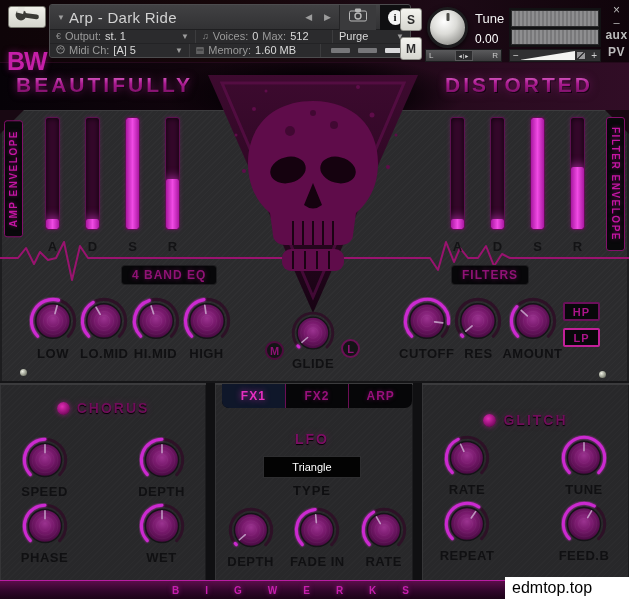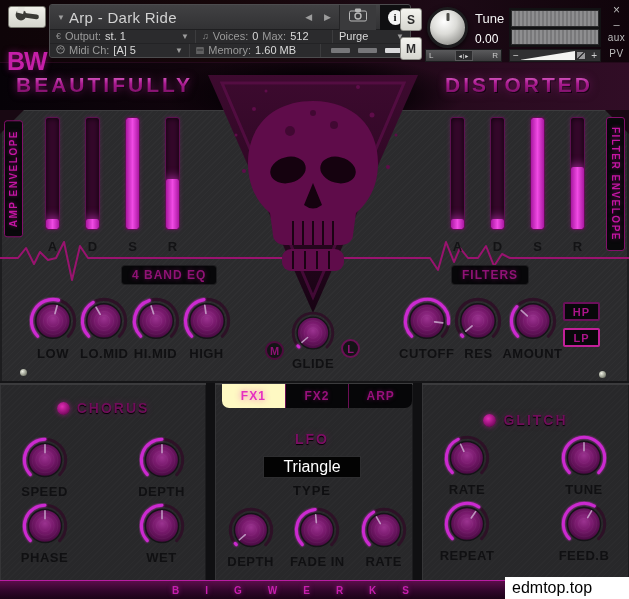--- a/index.html
+++ b/index.html
@@ -67,21 +67,21 @@
   .vol-plus{position:absolute;right:3px;top:0;font-size:10px;color:#d0d0d0;line-height:11px;z-index:2;}
   .vol-wedge{position:absolute;left:11px;right:25px;top:1px;bottom:1px;background:#f4f4f2;
        clip-path:polygon(0 96%,100% 0,100% 100%,0 100%);}
   .vol-handle{position:absolute;right:14px;top:1px;bottom:1px;width:10px;background:#99999b;border:1px solid #2e2e30;}
   .vol-handle::after{content:'';position:absolute;inset:0;
        background:linear-gradient(135deg,transparent 44%,#3a3a3c 44% 58%,transparent 58%);}
   .win{position:absolute;left:604px;top:2px;width:25px;height:60px;display:flex;flex-direction:column;
        align-items:center;justify-content:space-between;padding:3px 0;color:#bcbcbc;}
   .w-close{font-size:12px;line-height:10px;}
   .w-min{font-size:11px;line-height:8px;}
-  .w-aux,.w-pv{font-size:10px;font-weight:normal;letter-spacing:.5px;}
+  .w-aux,.w-pv{font-size:12px;font-weight:bold;letter-spacing:.5px;}
 
   
   .banner{position:absolute;left:0;top:63px;width:629px;height:47px;z-index:1;
        background:radial-gradient(ellipse 200px 55px at 50% 70%,#040004 35%,rgba(4,0,4,0) 75%),
                   linear-gradient(90deg,#060207 0%,#10040c 30%,#1d0815 55%,#2a0b20 80%,#310d26 100%);}
   .banner-word{font-size:21px;font-weight:bold;letter-spacing:3px;
        background:linear-gradient(180deg,#ea79d8 0%,#aa1a90 45%,#6a0f58 100%);
        -webkit-background-clip:text;background-clip:text;color:transparent;
        filter:drop-shadow(0 0 4px rgba(205,40,175,.55)) drop-shadow(1px 1px 0 #000);}
   .banner-left{position:absolute;left:16px;top:10px;}
@@ -146,36 +146,36 @@
   .panel{position:absolute;top:383px;height:197px;background:#28282a;z-index:1;
        background-image:repeating-linear-gradient(135deg,rgba(255,255,255,.015) 0 1px,transparent 1px 4px);
        box-shadow:inset 0 2px 0 #3b3b3d,inset 1px 0 0 #353537,inset -1px 0 0 #1c1c1e;}
   .p-left{left:0;width:206px;} .p-mid{left:215px;width:198px;} .p-right{left:422px;width:207px;}
   .tabs{position:absolute;left:222px;top:384px;width:190px;height:24px;background:#060608;
        border-radius:0 0 7px 7px;display:flex;z-index:5;overflow:hidden;}
   .tab{flex:1;display:flex;align-items:center;justify-content:center;color:#98107c;font-weight:bold;
        font-size:12px;letter-spacing:1px;border-left:1px solid #6b0e55;
        text-shadow:0 0 4px rgba(150,16,124,.5);}
   .tab:first-child{border-left:none;}
-  .tab.active{color:#e62fc0;background:#fef9c3;text-shadow:0 0 6px rgba(230,47,192,.7);}
+  .tab.active{color:#e62fc0;background:#0f172a;text-shadow:0 0 6px rgba(230,47,192,.7);}
   .fx-title{position:absolute;display:flex;align-items:center;justify-content:center;gap:7px;z-index:4;
        font-size:14px;font-weight:bold;letter-spacing:2px;color:#700d5a;
        text-shadow:0 1px 1px #000,0 0 7px rgba(150,16,120,.45);}
   .chorus-title{left:0;top:400px;width:206px;}
   .glitch-title{left:422px;top:412px;width:207px;}
   .led{width:13px;height:13px;border-radius:50%;
        background:radial-gradient(circle at 40% 35%,#e12cb4,#8a0e6e 60%,#3c0530);box-shadow:0 0 5px rgba(200,25,160,.6);}
   .chorus-knobs{position:absolute;left:0;top:437px;width:206px;display:grid;z-index:4;
        grid-template-columns:repeat(2,46px);column-gap:71px;row-gap:4px;justify-content:center;}
   .glitch-knobs{position:absolute;left:422px;top:435px;width:207px;display:grid;z-index:4;
        grid-template-columns:repeat(2,46px);column-gap:71px;row-gap:4px;justify-content:center;}
   .lfo-title{position:absolute;left:263px;top:431px;width:98px;text-align:center;font-size:14px;font-weight:bold;
        letter-spacing:2px;color:#7c0e64;text-shadow:0 1px 1px #000,0 0 7px rgba(150,16,120,.45);z-index:4;}
   .type-box{position:absolute;left:263px;top:456px;width:98px;height:22px;background:#030303;
-       border:1px solid #2e2e30;color:#fff;font-size:16px;display:flex;align-items:center;justify-content:center;z-index:4;}
+       border:1px solid #2e2e30;color:#fff;font-size:11px;display:flex;align-items:center;justify-content:center;z-index:4;}
   .type-label{position:absolute;left:263px;top:483px;width:98px;text-align:center;font-size:13px;
        font-weight:bold;letter-spacing:1px;color:#0e0e10;z-index:4;}
   .lfo-knobs{position:absolute;left:222px;top:507px;width:190px;display:flex;gap:16px;justify-content:center;z-index:4;}
 
   
   .footer{position:absolute;left:0;top:580px;width:581px;height:19px;z-index:5;
        background:linear-gradient(180deg,#5a0d49,#30062a 55%,#1b0317);border-top:1px solid #b91da4;
        display:flex;align-items:center;justify-content:center;}
   .brand{color:#c61fae;font-size:10px;font-weight:bold;letter-spacing:26px;text-shadow:0 0 5px rgba(198,31,174,.6);
        transform:translateX(13px);}

